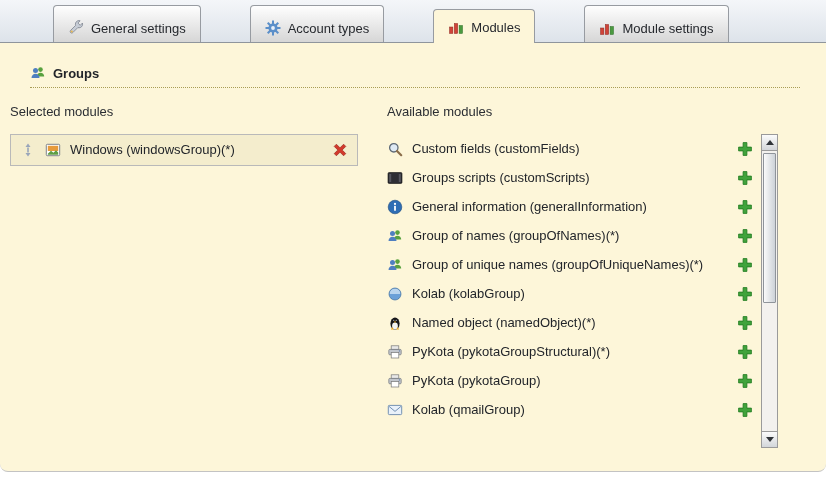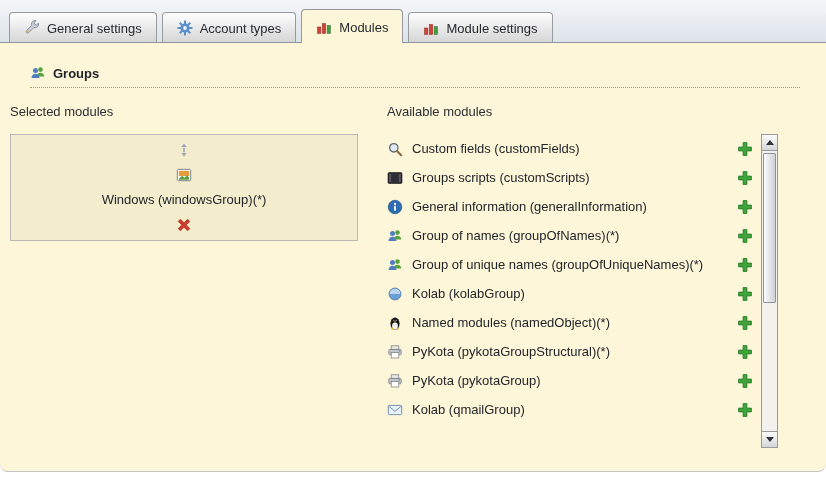--- a/index.html
+++ b/index.html
@@ -14,25 +14,25 @@
 
   
   .tabbar {
     display: flex; align-items: flex-end;
     height: 42px; padding-left: 9px;
     background: linear-gradient(#f4f6f9, #dde3ea);
     position: relative; z-index: 2;
   }
   .tab {
     display: flex; align-items: center; gap: 7px;
-    padding: 7px 14px 6px; margin-right: 5px;
+    padding: 14px 14px 6px; margin-right: 5px;
     border: 1px solid #979ba1; border-bottom: none;
     border-radius: 4px 4px 0 0;
     background: linear-gradient(#fefefe, #d6d6d6);
-    cursor: pointer; white-space: nowrap; color: #26292e;
+    cursor: pointer; white-space: nowrap; color: #26292e; margin-left: 44px;
   }
   .tab.active {
     background: var(--content-background, #fdf6d9);
     margin-bottom: -1px;
     padding-top: 9px; padding-bottom: 8px;
   }
 
   
   .content {
     position: relative; z-index: 1;
@@ -57,21 +57,20 @@
 
   ul { margin: 0; padding: 0; list-style: none; }
 
   .selected-row {
     display: flex; align-items: center; gap: 9px;
     width: 348px;
     border: 1px solid #b9b9b9;
     background: #f4edcd;
     padding: 7px 9px;
     cursor: move;
-    flex-direction: column;
   }
   .row-label { flex: 1; line-height: 16px; }
 
   .available-wrap { display: flex; height: 314px; }
   #available-list { flex: 1; overflow: hidden; }
   .available-row {
     display: flex; align-items: center; gap: 9px;
     min-height: 29px; padding: 3px 0;
   }
   .available-row .iconbtn { margin-right: 8px; }
@@ -305,21 +304,21 @@
                   <svg viewBox="0 0 16 16">
                     <ellipse cx="8" cy="8.6" rx="4.6" ry="6.2" fill="#16161a"></ellipse>
                     <ellipse cx="8" cy="11" rx="2.9" ry="3.4" fill="#f3f3f0"></ellipse>
                     <circle cx="6.8" cy="5.2" r="0.55" fill="#fff"></circle>
                     <circle cx="9.2" cy="5.2" r="0.55" fill="#fff"></circle>
                     <path d="M6.9 6.6h2.2L8 7.9z" fill="#eda417"></path>
                     <path d="M3.8 14.6h3l-1.4-2.3z" fill="#eda417"></path>
                     <path d="M9.2 14.6h3l-1.5-2.3z" fill="#eda417"></path>
                   </svg>
                 </span>
-    <span class="row-label">Named modules (namedObject)(*)</span>
+    <span class="row-label">Named object (namedObject)(*)</span>
     <button class="iconbtn">
       <span class="icon16"><svg viewBox="0 0 16 16">
                       <path d="M6.1 1.6h3.8v4.5h4.5v3.8H9.9v4.5H6.1V9.9H1.6V6.1h4.5z" fill="#41a33c" stroke="#1f7a1f" stroke-width="0.8" stroke-linejoin="round"></path>
                     </svg></span>
     </button>
   </li>
               <li class="available-row">
     <span class="icon16 module-icon">
                   <svg viewBox="0 0 16 16">
                     <rect x="4.2" y="1.8" width="7.6" height="3.6" fill="#e8e8e8" stroke="#777" stroke-width="0.7"></rect>

